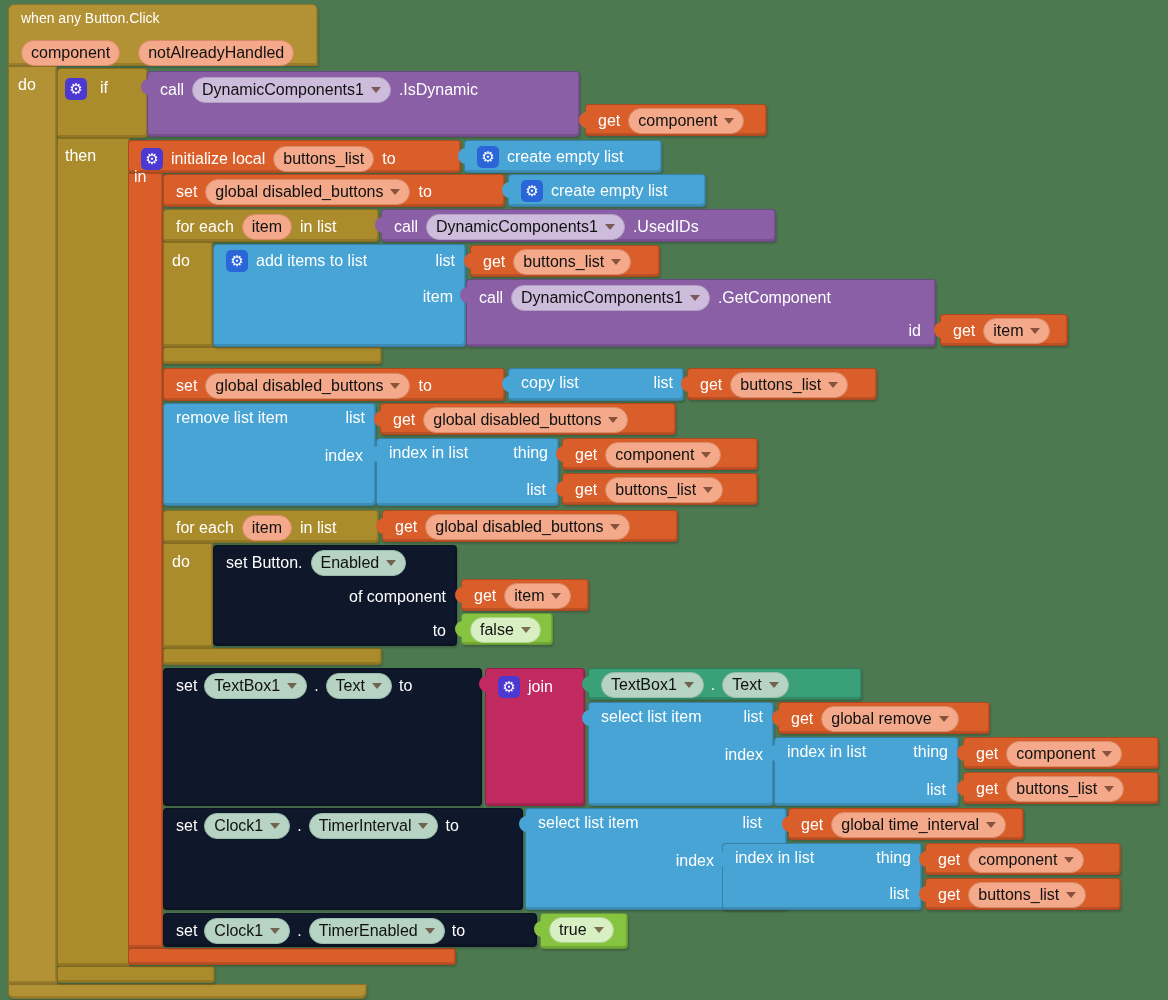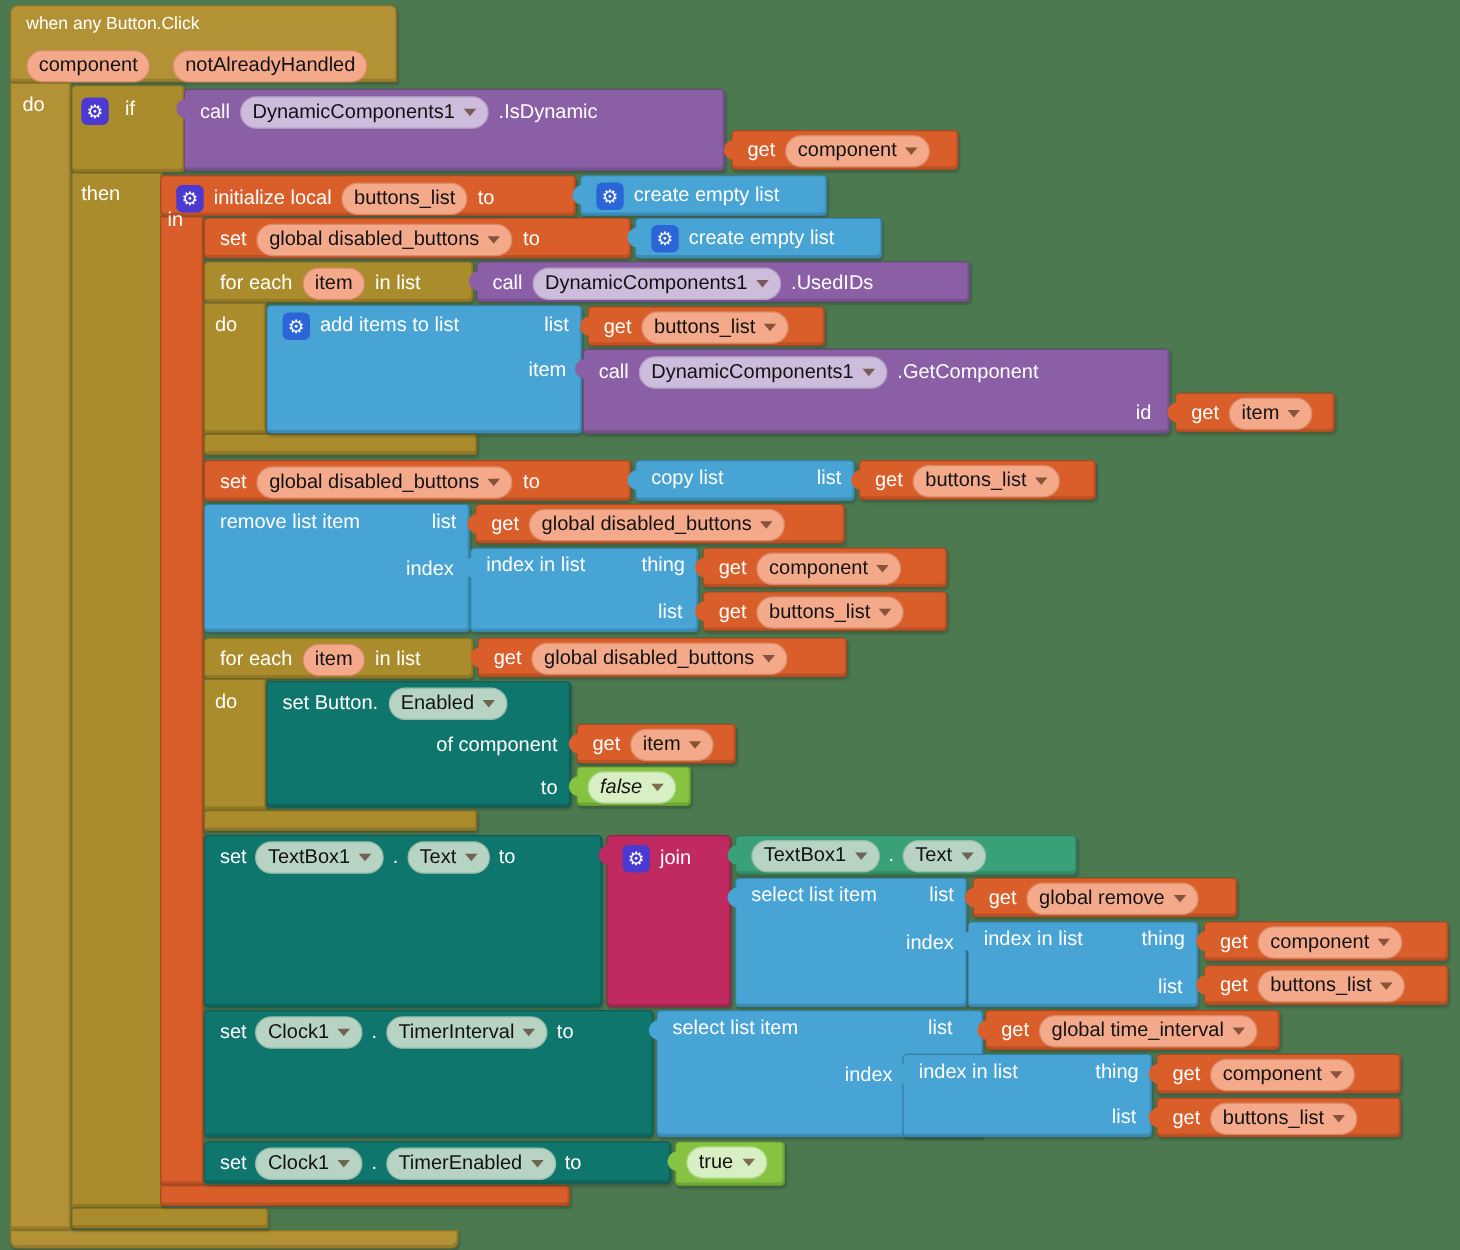--- a/index.html
+++ b/index.html
@@ -5,21 +5,21 @@
   html,body{margin:0;padding:0;}
   #canvas{position:relative;width:1168px;height:1000px;background:#4d7951;overflow:hidden;
           font-family:"Liberation Sans",sans-serif;font-size:16px;}
   .blk{position:absolute;box-sizing:border-box;border-radius:4px;
        border:1px solid rgba(0,0,0,.22);box-shadow:inset -1px -2px 0 rgba(0,0,0,.14), 1px 2px 2px rgba(0,0,0,.18);}
   .gold{background:#b29234;}
   .gold2{background:#ab8c2c;}
   .orange{background:#d95e2a;}
   .blue{background:#47a4d4;}
   .purple{background:#8a5fa6;}
-  .dgreen{background:#0f766e;}
+  .dgreen{background:#0f172a;}
   .teal{background:#3aa077;}
   .magenta{background:#c12a60;}
   .lime{background:#85c340;}
   .bar{border-radius:3px;}
   .vb::before{content:'';position:absolute;left:-7px;top:7px;width:14px;height:16px;
               border-radius:8px 0 0 8px;background:inherit;}
   .lbl{color:#fff;white-space:nowrap;}
   .albl{position:absolute;color:#fff;white-space:nowrap;}
   .row{position:absolute;left:12px;right:10px;display:flex;align-items:center;gap:8px;}
   .mla{margin-left:auto;}
@@ -297,21 +297,21 @@
   </div>
   <div class="blk orange vb" style="left:461px;top:579px;width:128px;height:32px;">
     <div class="row" style="top:3px;">
         <span class="lbl">get</span>
       <span class="chip salmon">
           <span>item</span>
           <span class="caret"></span>
         </span>
       </div>
   </div>
-  <div class="blk lime vb" style="left:461px;top:613px;width:92px;height:32px;font-style:italic;">
+  <div class="blk lime vb" style="left:461px;top:613px;width:92px;height:32px;">
     <div class="row" style="top:3px;left:8px;">
       <span class="chip limechip">
           <span>false</span>
           <span class="caret"></span>
         </span>
       </div>
   </div>
 
   <div class="blk dgreen" style="left:163px;top:668px;width:319px;height:138px;">
     <div class="row" style="top:4px;gap:7px;">

